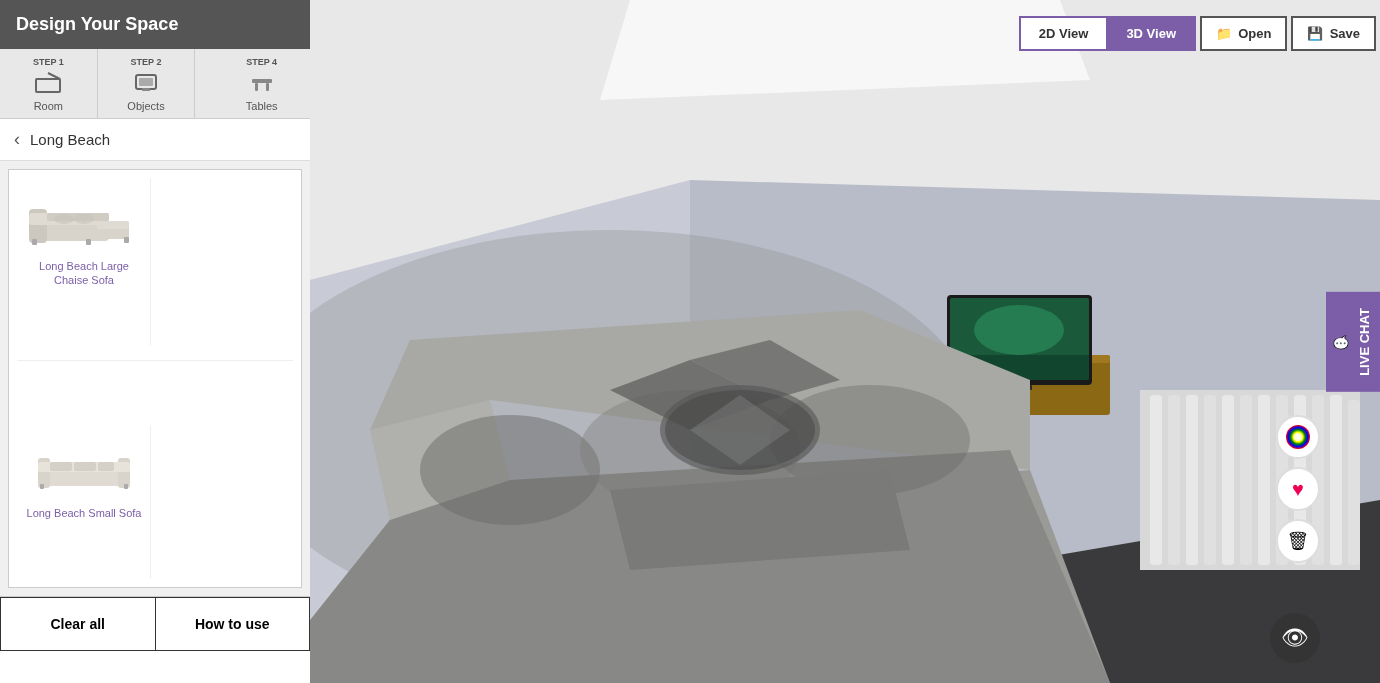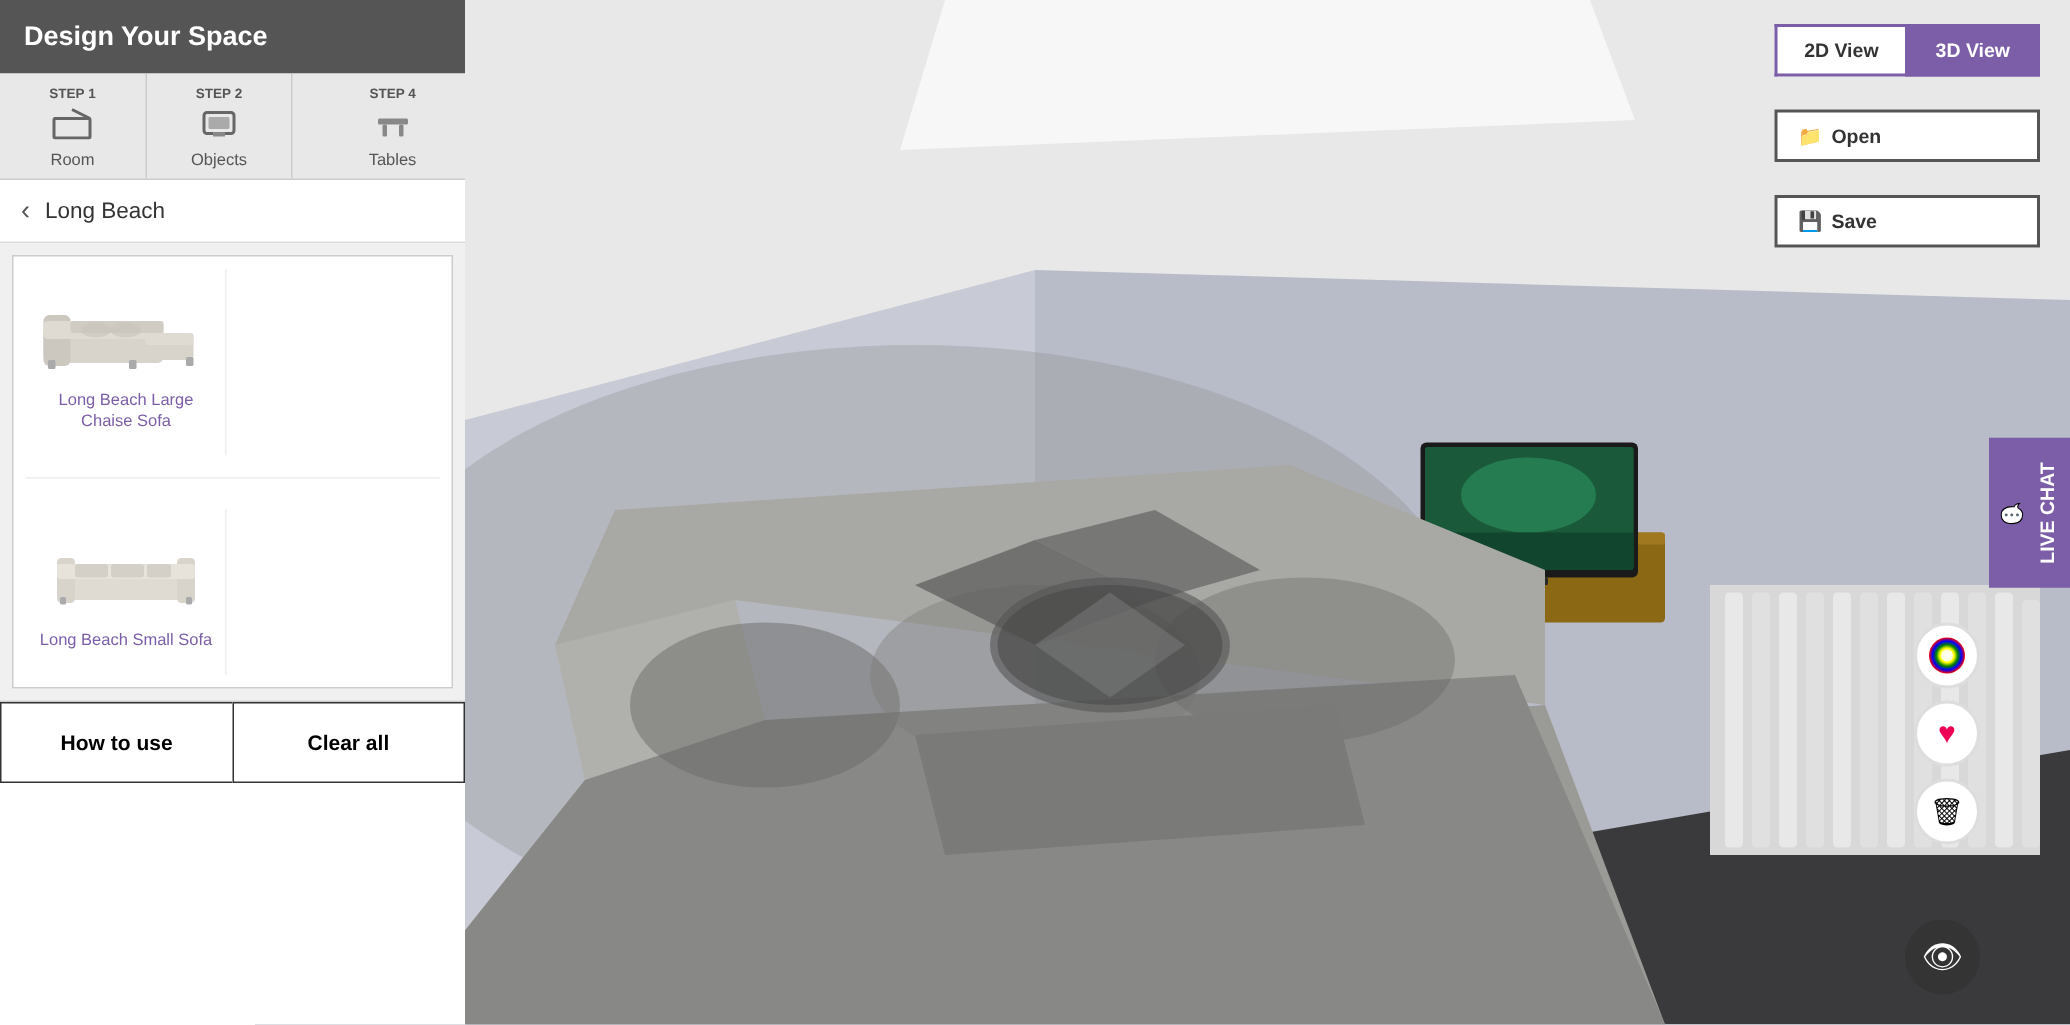--- a/index.html
+++ b/index.html
@@ -2,21 +2,21 @@
 <html><head>
   <meta charset="utf-8">
   <style>
     * { margin: 0; padding: 0; box-sizing: border-box; }
     body { width: 1380px; height: 683px; overflow: hidden; font-family: Arial, sans-serif; display: flex; }
 
     
     .left-panel {
       width: 310px;
       min-width: 310px;
-      height: 522px;
+      height: 651px;
       background: #f0f0f0;
       display: flex;
       flex-direction: column;
       position: relative;
       z-index: 10;
     }
 
     .header-bar {
       background: #555;
       color: #fff;
@@ -141,24 +141,24 @@
       width: 100%;
       height: 100%;
       position: relative;
       background: #b8bcc8;
     }
 
     
     .view-controls {
       position: absolute;
       top: 16px;
-      right: 20px;
-      display: flex;
-      flex-direction: column;
-      gap: 22px;
+      right: 4px;
+      display: flex;
+      flex-direction: row;
+      gap: 4px;
       z-index: 20;
     }
     .view-row {
       display: flex;
     }
     .view-btn {
       padding: 8px 18px;
       font-size: 13px;
       font-weight: bold;
       cursor: pointer;
@@ -357,22 +357,22 @@
 
         <rect x="16" y="48" width="4" height="5" rx="1" fill="#aaa"></rect>
         <rect x="100" y="48" width="4" height="5" rx="1" fill="#aaa"></rect>
       </svg>
       <div class="product-name">Long Beach Small Sofa</div>
     </div>
 
   </div>
 
   <div class="bottom-buttons">
+    <button class="bottom-btn">Clear all</button>
     <button class="bottom-btn">How to use</button>
-    <button class="bottom-btn">Clear all</button>
   </div>
 
 </div>
 
 <div class="main-area">
 
   <div class="room-scene">
 
     <svg class="room-svg" viewBox="0 0 1070 683" preserveAspectRatio="xMidYMid slice">
 

